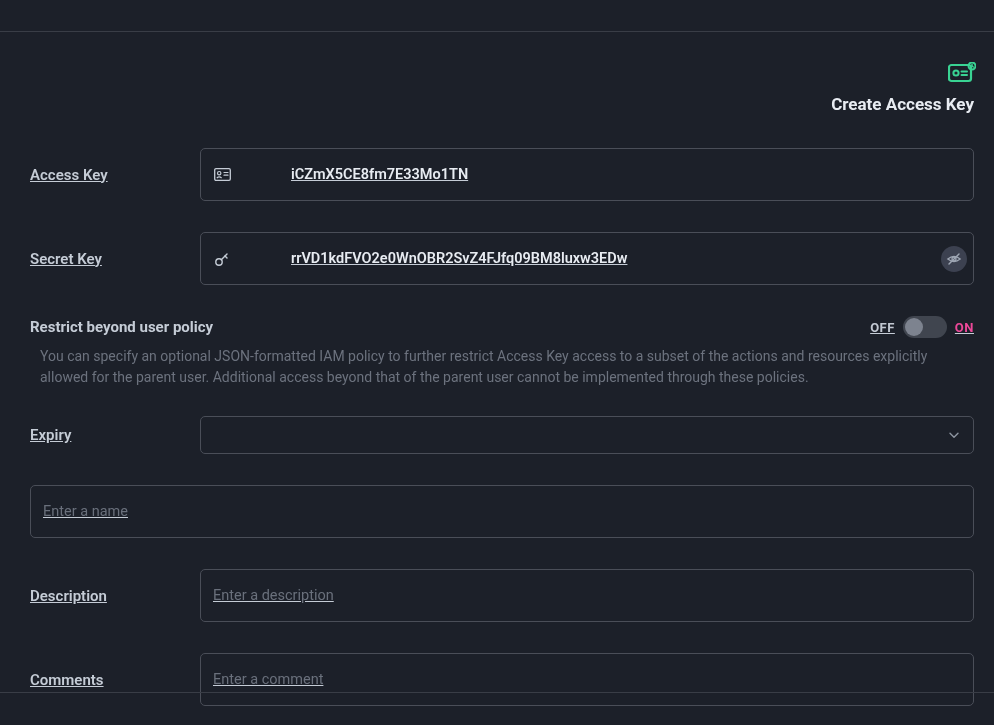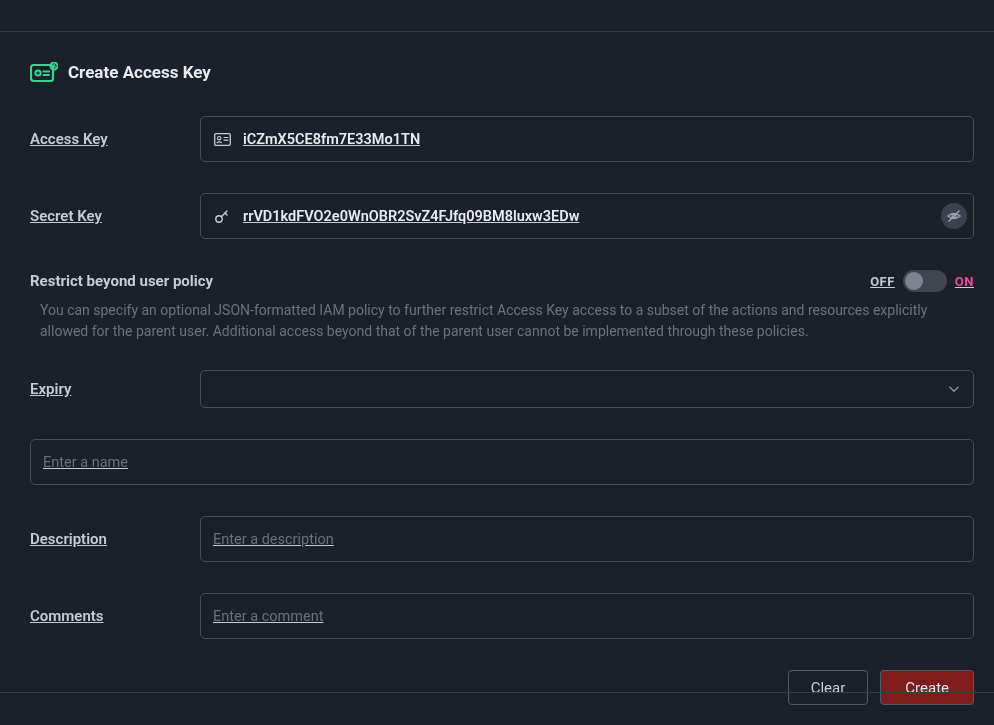--- a/index.html
+++ b/index.html
@@ -19,20 +19,21 @@
 
     .container {
       padding: 30px 20px 20px 30px;
     }
 
     .header {
       display: flex;
       align-items: flex-end;
       gap: 12px;
       margin-bottom: 34px;
+      flex-direction: column;
     }
 
     .header-icon {
       width: 26px;
       height: 20px;
       position: relative;
     }
 
     .page-title {
       font-size: 17px;
@@ -56,22 +57,23 @@
     }
 
     .input-wrap {
       flex: 1;
       position: relative;
       display: flex;
       align-items: center;
       background: #1c2029;
       border: 1px solid #4a4e58;
       border-radius: 5px;
-      height: 46px;
+      height: 53px;
       padding: 0 12px;
+      gap: 48px;
     }
 
     .input-icon {
       width: 18px;
       height: 18px;
       display: flex;
       align-items: center;
       justify-content: center;
       margin-right: 12px;
       flex-shrink: 0;

